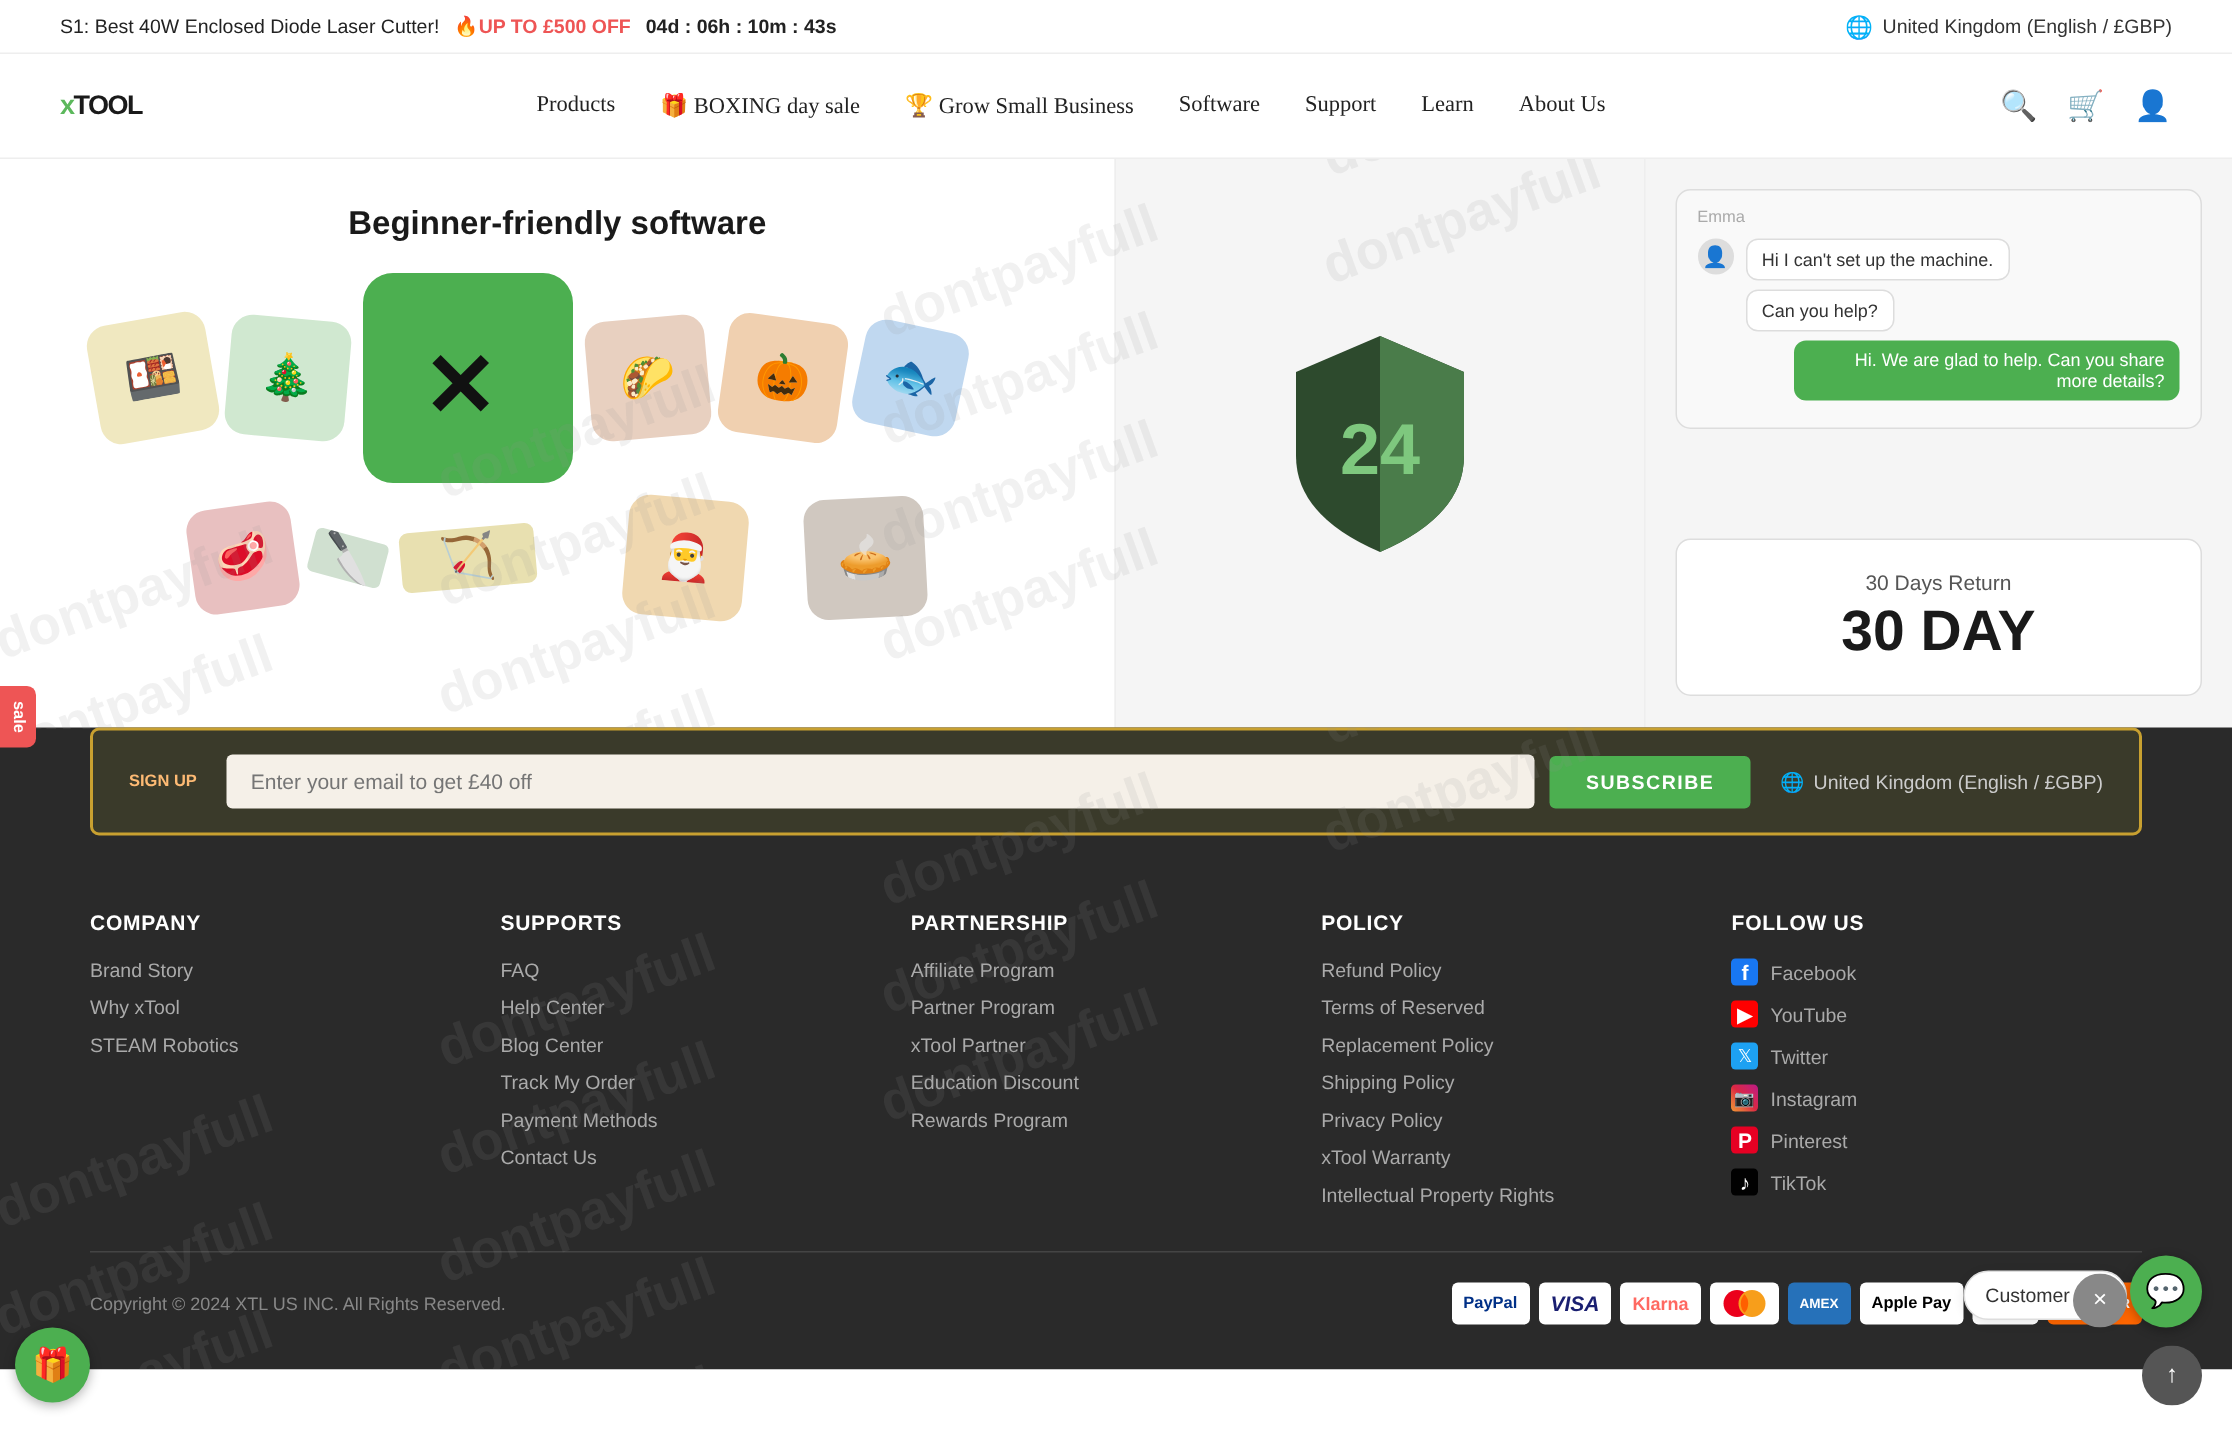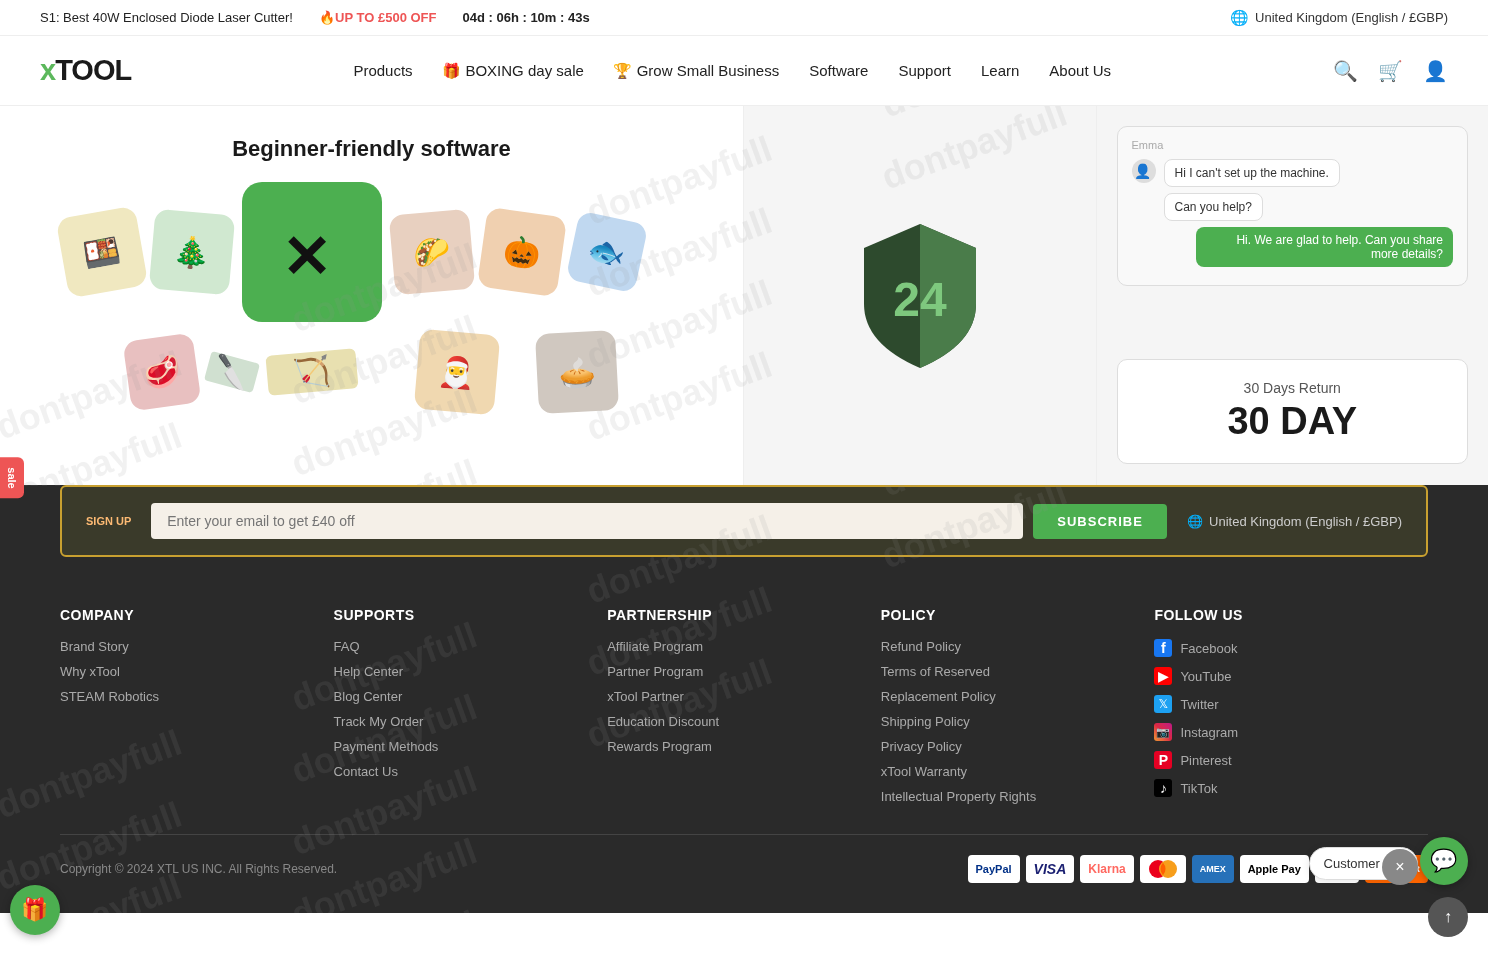--- a/index.html
+++ b/index.html
@@ -9,41 +9,41 @@
     .top-banner {
       background: #fff;
       border-bottom: 1px solid #eee;
       display: flex;
       align-items: center;
       justify-content: space-between;
       padding: 0 40px;
       height: 36px;
       font-size: 13px;
     }
-    .top-banner-left { display: flex; align-items: center; gap: 26px; }
+    .top-banner-left { display: flex; align-items: center; gap: 10px; }
     .top-banner-promo { color: #222; }
     .top-banner-link { color: #e55; font-weight: bold; text-decoration: none; }
     .top-banner-timer { color: #222; font-weight: bold; }
     .top-banner-right { display: flex; align-items: center; gap: 6px; color: #333; font-size: 13px; }
     .globe-icon { font-size: 15px; }
 
     
     .navbar {
       display: flex;
       align-items: center;
       justify-content: space-between;
       padding: 0 40px;
       height: 70px;
       border-bottom: 1px solid #eee;
       background: #fff;
     }
     .logo { display: flex; align-items: center; }
-    .logo-text { font-size: 29px; font-weight: 900; color: #1a1a1a; letter-spacing: -1px; }
+    .logo-text { font-size: 18px; font-weight: 900; color: #1a1a1a; letter-spacing: -1px; }
     .logo-x { color: #5cb85c; }
-    .nav-links { display: flex; align-items: center; gap: 30px; }
+    .nav-links { display: flex; align-items: center; gap: 30px; font-family: Liberation Serif, serif; }
     .nav-link { color: #222; text-decoration: none; font-size: 15px; font-weight: 500; cursor: pointer; }
     .nav-link-special { display: flex; align-items: center; gap: 4px; }
     .nav-icons { display: flex; align-items: center; gap: 20px; }
     .nav-icon-btn { background: none; border: none; cursor: pointer; font-size: 20px; color: #333; }
 
     
     .main-content {
       display: flex;
       background: #f5f5f5;
       min-height: 380px;

